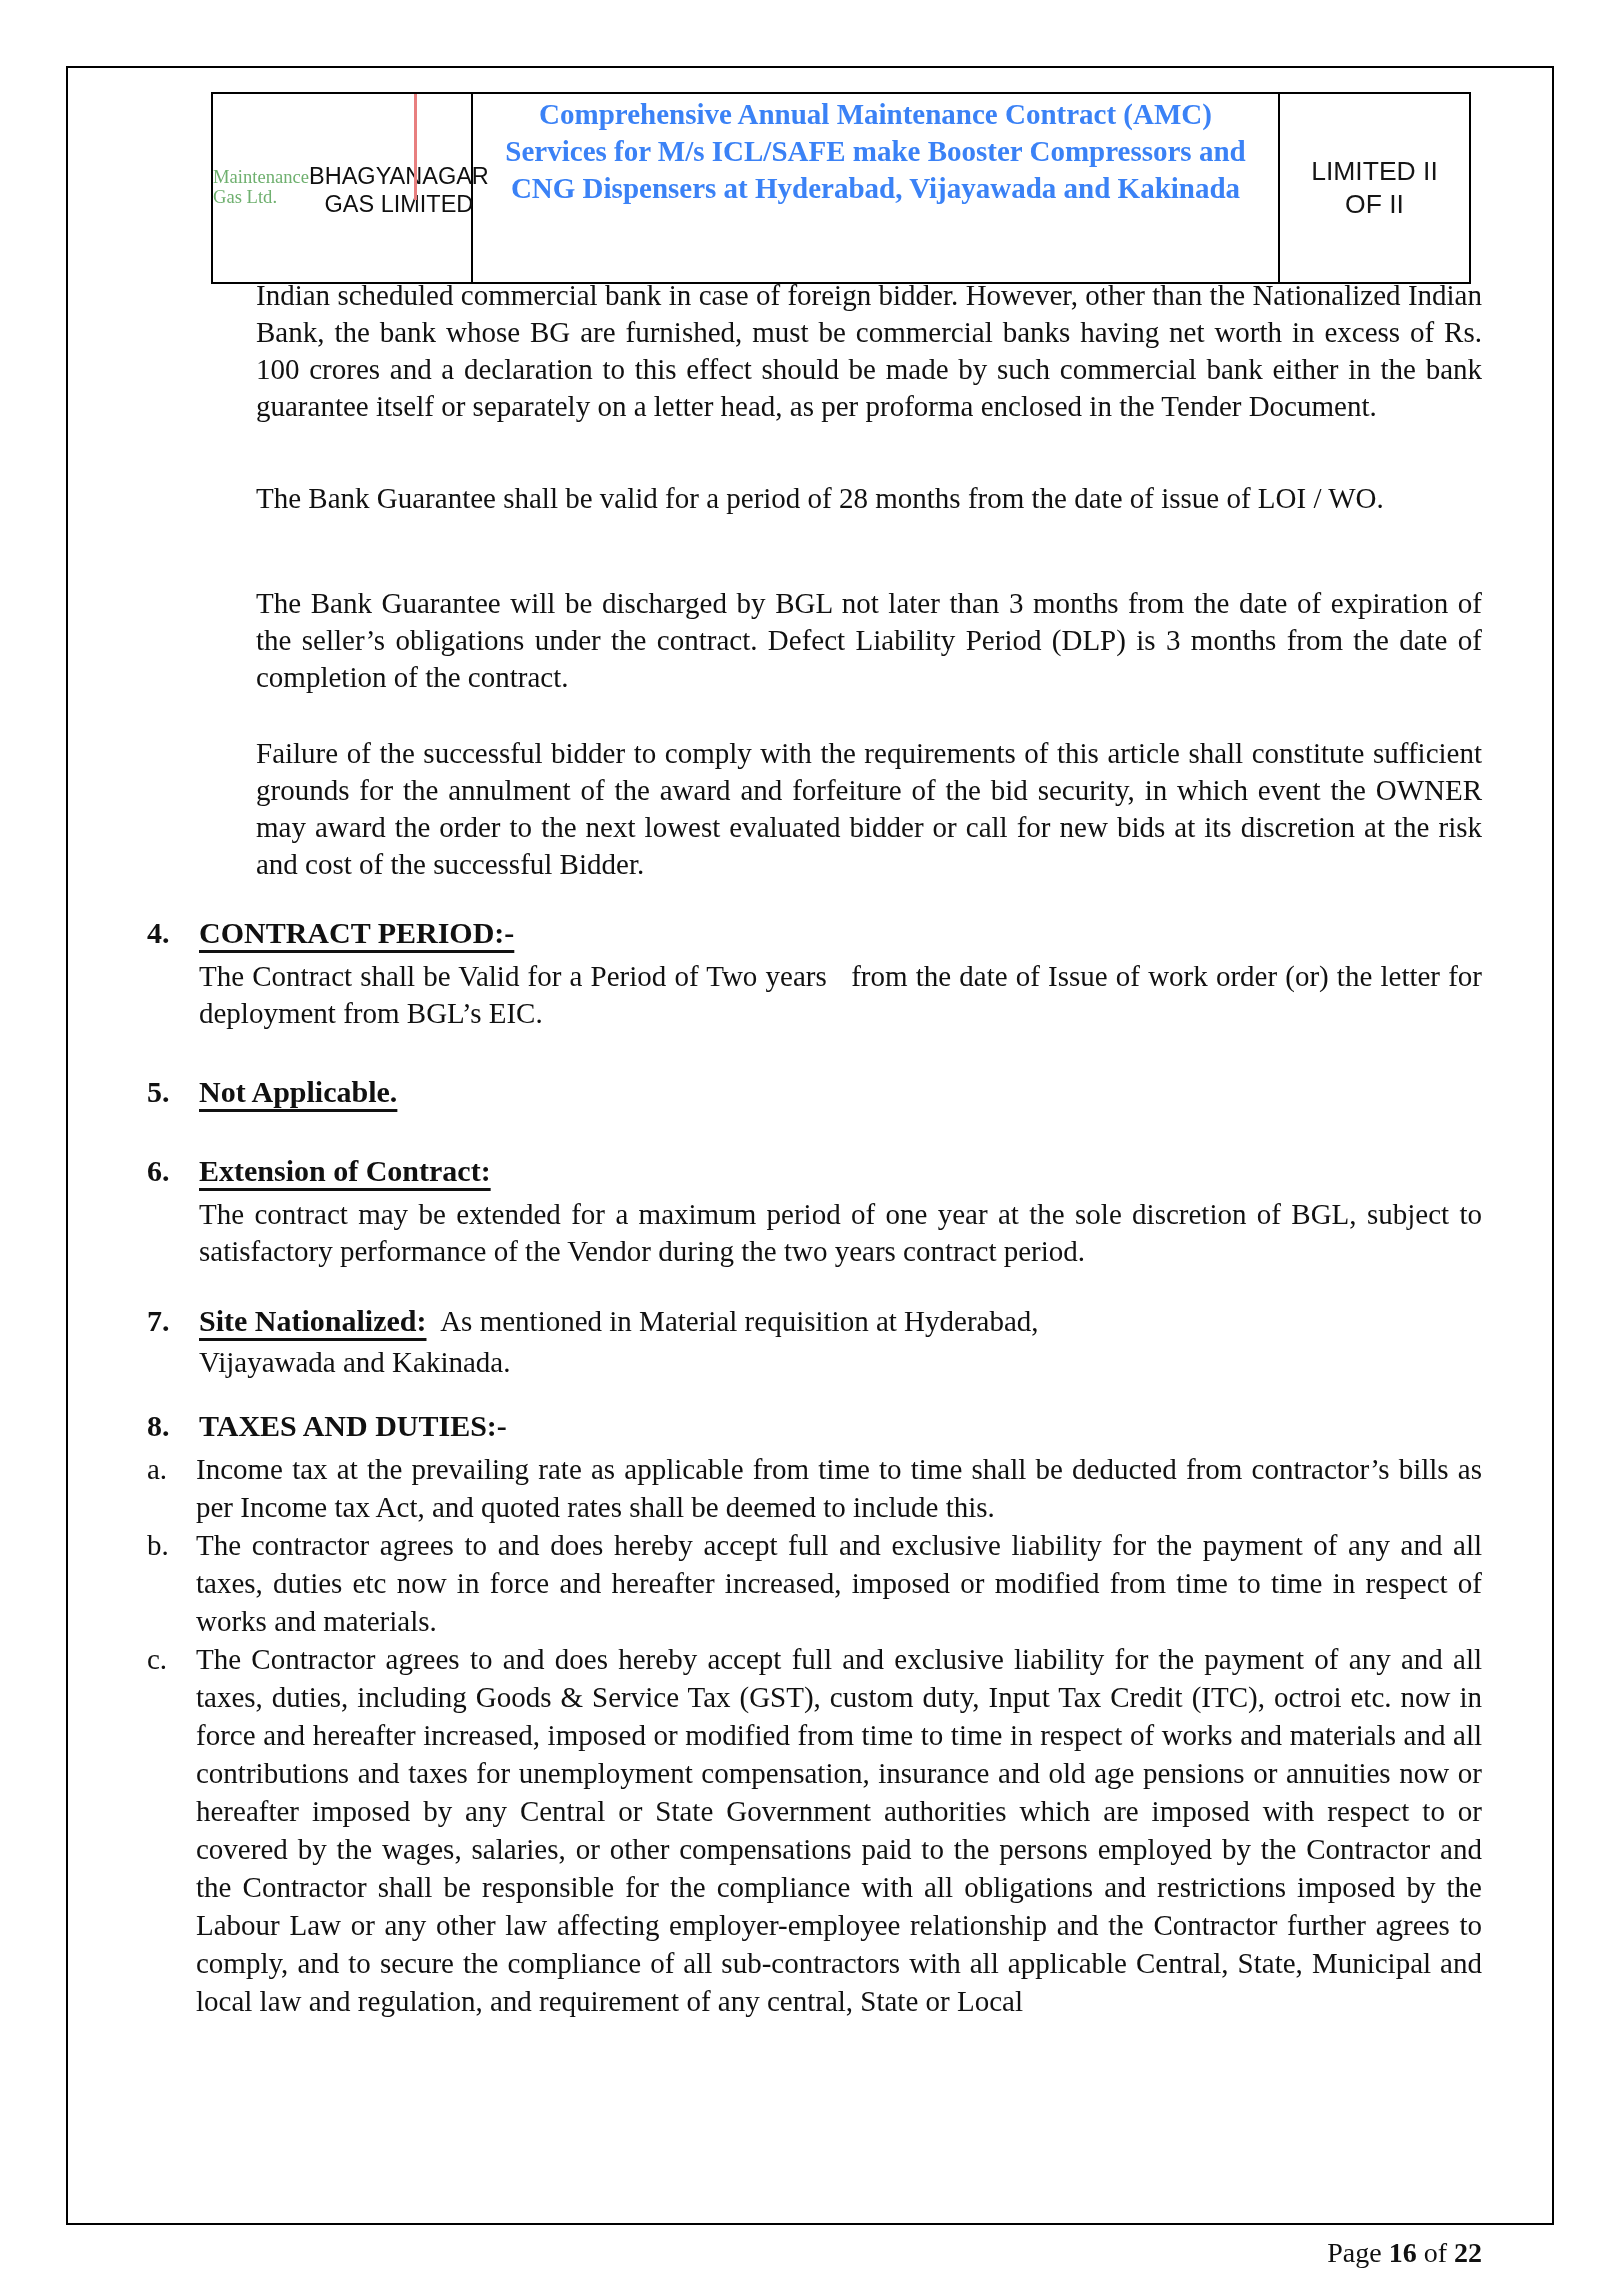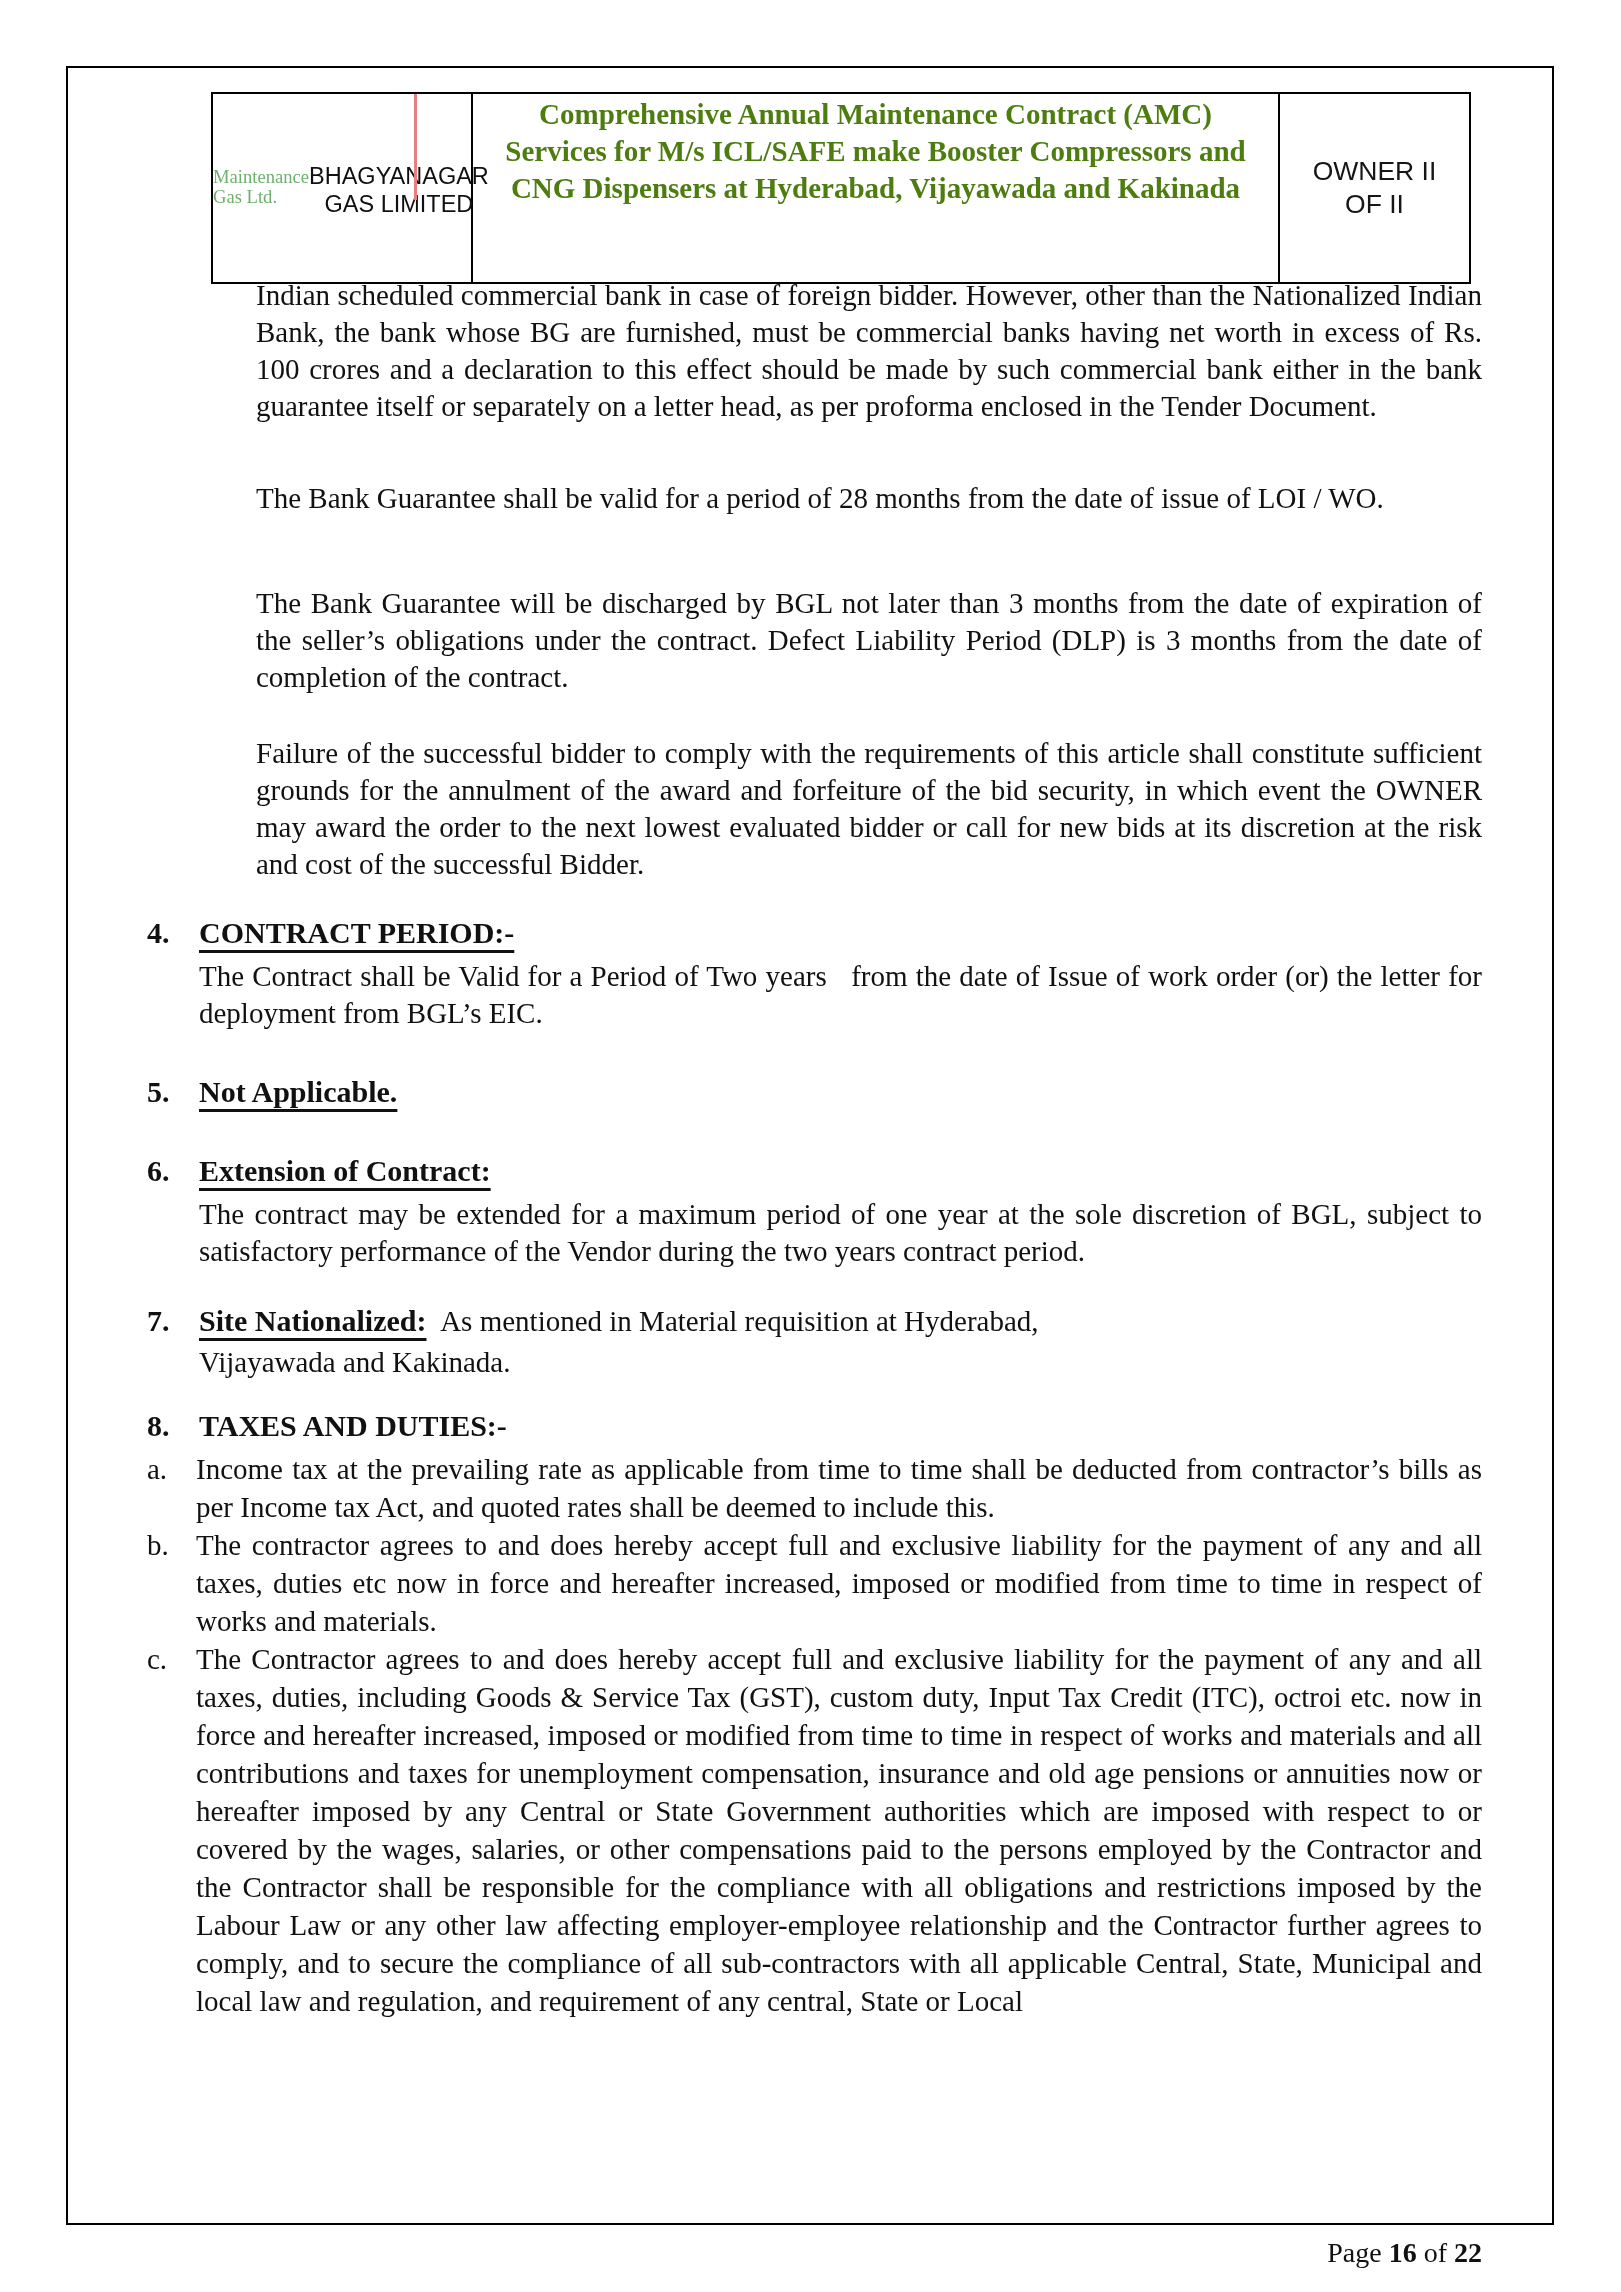--- a/index.html
+++ b/index.html
@@ -16,21 +16,21 @@
   .header-table {
     position:absolute; left:211px; top:92px; width:1260px; height:192px;
     border:2.9px solid #000; box-sizing:border-box; display:flex; background:#fff;
   }
   .cell { box-sizing:border-box; }
   .logo-cell { width:258px; position:relative; display:flex; flex-direction:row; align-items:center; }
   .title-cell { flex:1; border-left:2.9px solid #000; border-right:2.9px solid #000;
     text-align:center; padding:2px 11.8px 0; }
   .volume-cell { width:189px; display:flex; flex-direction:column; justify-content:center; align-items:center;
     font-family:"Liberation Sans", sans-serif; font-size:26.5px; line-height:33px; color:#161616; }
-  .doc-title, .doc-number { font-weight:700; font-size:29px; line-height:37px; color:#4d7c0f; }
+  .doc-title, .doc-number { font-weight:700; font-size:29px; line-height:37px; color:#3b82f6; }
   .logo-svg { margin-top:6.9px; display:block; }
   .logo-caption { font-size:18.6px; line-height:19.6px; color:#6fb06f; margin-top:-2.9px; }
   .company-name { font-family:"Liberation Sans", sans-serif; font-size:23.5px; line-height:28px;
     text-align:center; margin-top:4.9px; width:227px; color:#101010; }
   .red-line { position:absolute; right:54px; top:0; width:2.9px; height:106px; background:#e87f7f; }
   
   .para {
     position:absolute; left:256px; width:1226px;
     font-size:29px; line-height:37px; text-align:justify;
   }
@@ -84,21 +84,21 @@
         <rect x="38" y="76" width="34" height="3" fill="#d93a44"></rect>
       </svg>
       <div class="logo-caption">Maintenance Gas Ltd.</div>
       <div class="red-line"></div>
       <div class="company-name">BHAGYANAGAR GAS LIMITED</div>
     </div>
     <div class="cell title-cell">
       <span class="doc-title">Comprehensive Annual Maintenance Contract (AMC) Services for M/s ICL/SAFE make Booster Compressors and CNG Dispensers at Hyderabad, Vijayawada and Kakinada</span>
     </div>
     <div class="cell volume-cell">
-      <div>OWNER II</div>
+      <div>LIMITED II</div>
       <div>OF II</div>
     </div>
   </div>
 
   <div class="para p1">Indian scheduled commercial bank in case of foreign bidder. However, other than the Nationalized Indian Bank, the bank whose BG are furnished, must be commercial banks having net worth in excess of Rs. 100 crores and a declaration to this effect should be made by such commercial bank either in the bank guarantee itself or separately on a letter head, as per proforma enclosed in the Tender Document.</div>
   <div class="para p2">The Bank Guarantee shall be valid for a period of 28 months from the date of issue of LOI / WO.</div>
   <div class="para p3">The Bank Guarantee will be discharged by BGL not later than 3 months from the date of expiration of the seller’s obligations under the contract. Defect Liability Period (DLP) is 3 months from the date of completion of the contract.</div>
   <div class="para p4">Failure of the successful bidder to comply with the requirements of this article shall constitute sufficient grounds for the annulment of the award and forfeiture of the bid security, in which event the OWNER may award the order to the next lowest evaluated bidder or call for new bids at its discretion at the risk and cost of the successful Bidder.</div>
 
   <div class="section s4">

